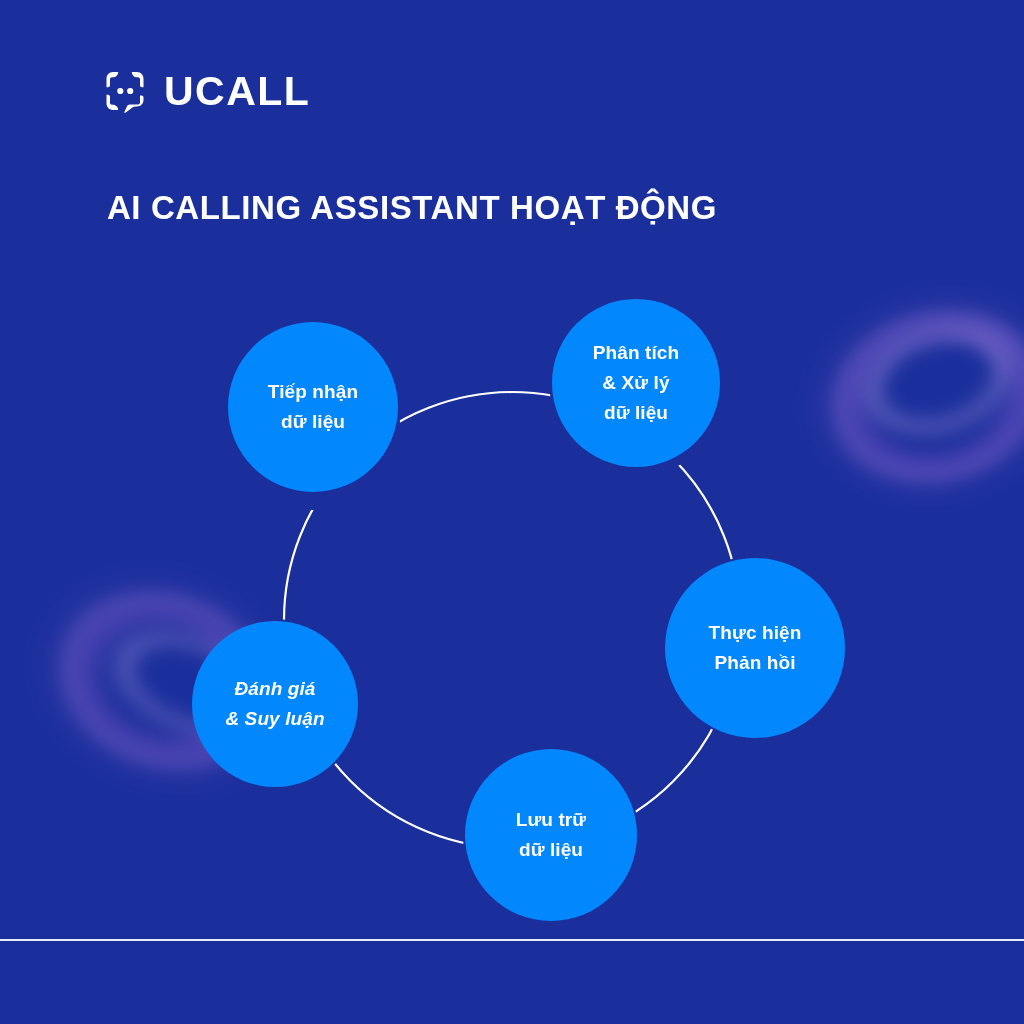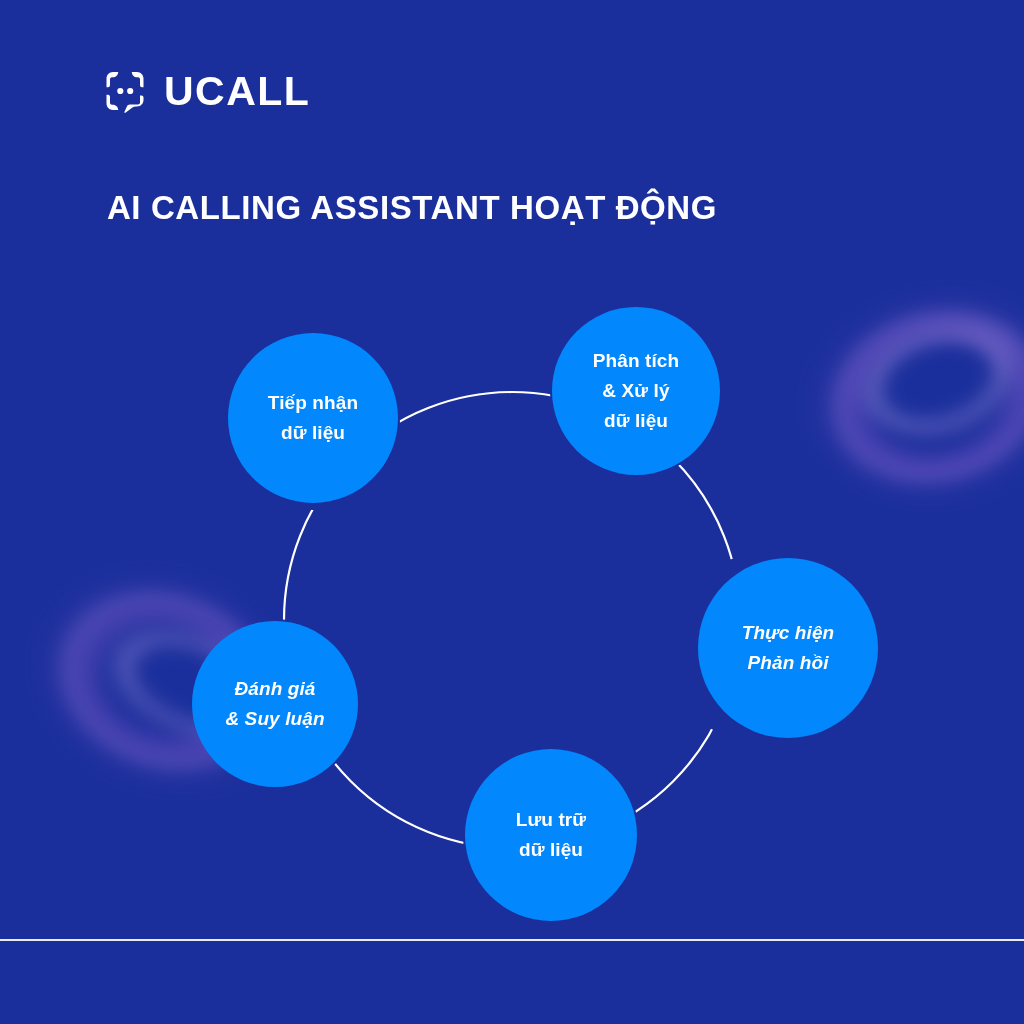--- a/index.html
+++ b/index.html
@@ -203,36 +203,36 @@
           <circle cx="313" cy="423" r="87"></circle>
           <circle cx="636" cy="391" r="86"></circle>
           <circle cx="755" cy="648" r="92"></circle>
           <circle cx="551" cy="835" r="88"></circle>
           <circle cx="275" cy="704" r="85"></circle>
         </mask>
       </defs>
       <circle cx="512" cy="620" r="228" fill="none" stroke="#ffffff" stroke-width="2.2" mask="url(#node-mask)"></circle>
     </svg>
 
-    <div class="node" style="left:228px; top:333px; width:170px; height:170px;">
+    <div class="node" style="left:228px; top:322px; width:170px; height:170px;">
       <div class="node-label">
         <span class="ln">Tiếp nhận</span>
         <span class="ln">dữ liệu</span>
       </div>
     </div>
 
-    <div class="node" style="left:552px; top:307px; width:168px; height:168px;">
+    <div class="node" style="left:552px; top:299px; width:168px; height:168px;">
       <div class="node-label">
         <span class="ln">Phân tích</span>
         <span class="ln">&amp; Xử lý</span>
         <span class="ln">dữ liệu</span>
       </div>
     </div>
 
-    <div class="node" style="left:698px; top:558px; width:180px; height:180px;font-style:italic;">
+    <div class="node" style="left:665px; top:558px; width:180px; height:180px;">
       <div class="node-label">
         <span class="ln">Thực hiện</span>
         <span class="ln">Phản hồi</span>
       </div>
     </div>
 
     <div class="node" style="left:465px; top:749px; width:172px; height:172px;">
       <div class="node-label">
         <span class="ln">Lưu trữ</span>
         <span class="ln">dữ liệu</span>

